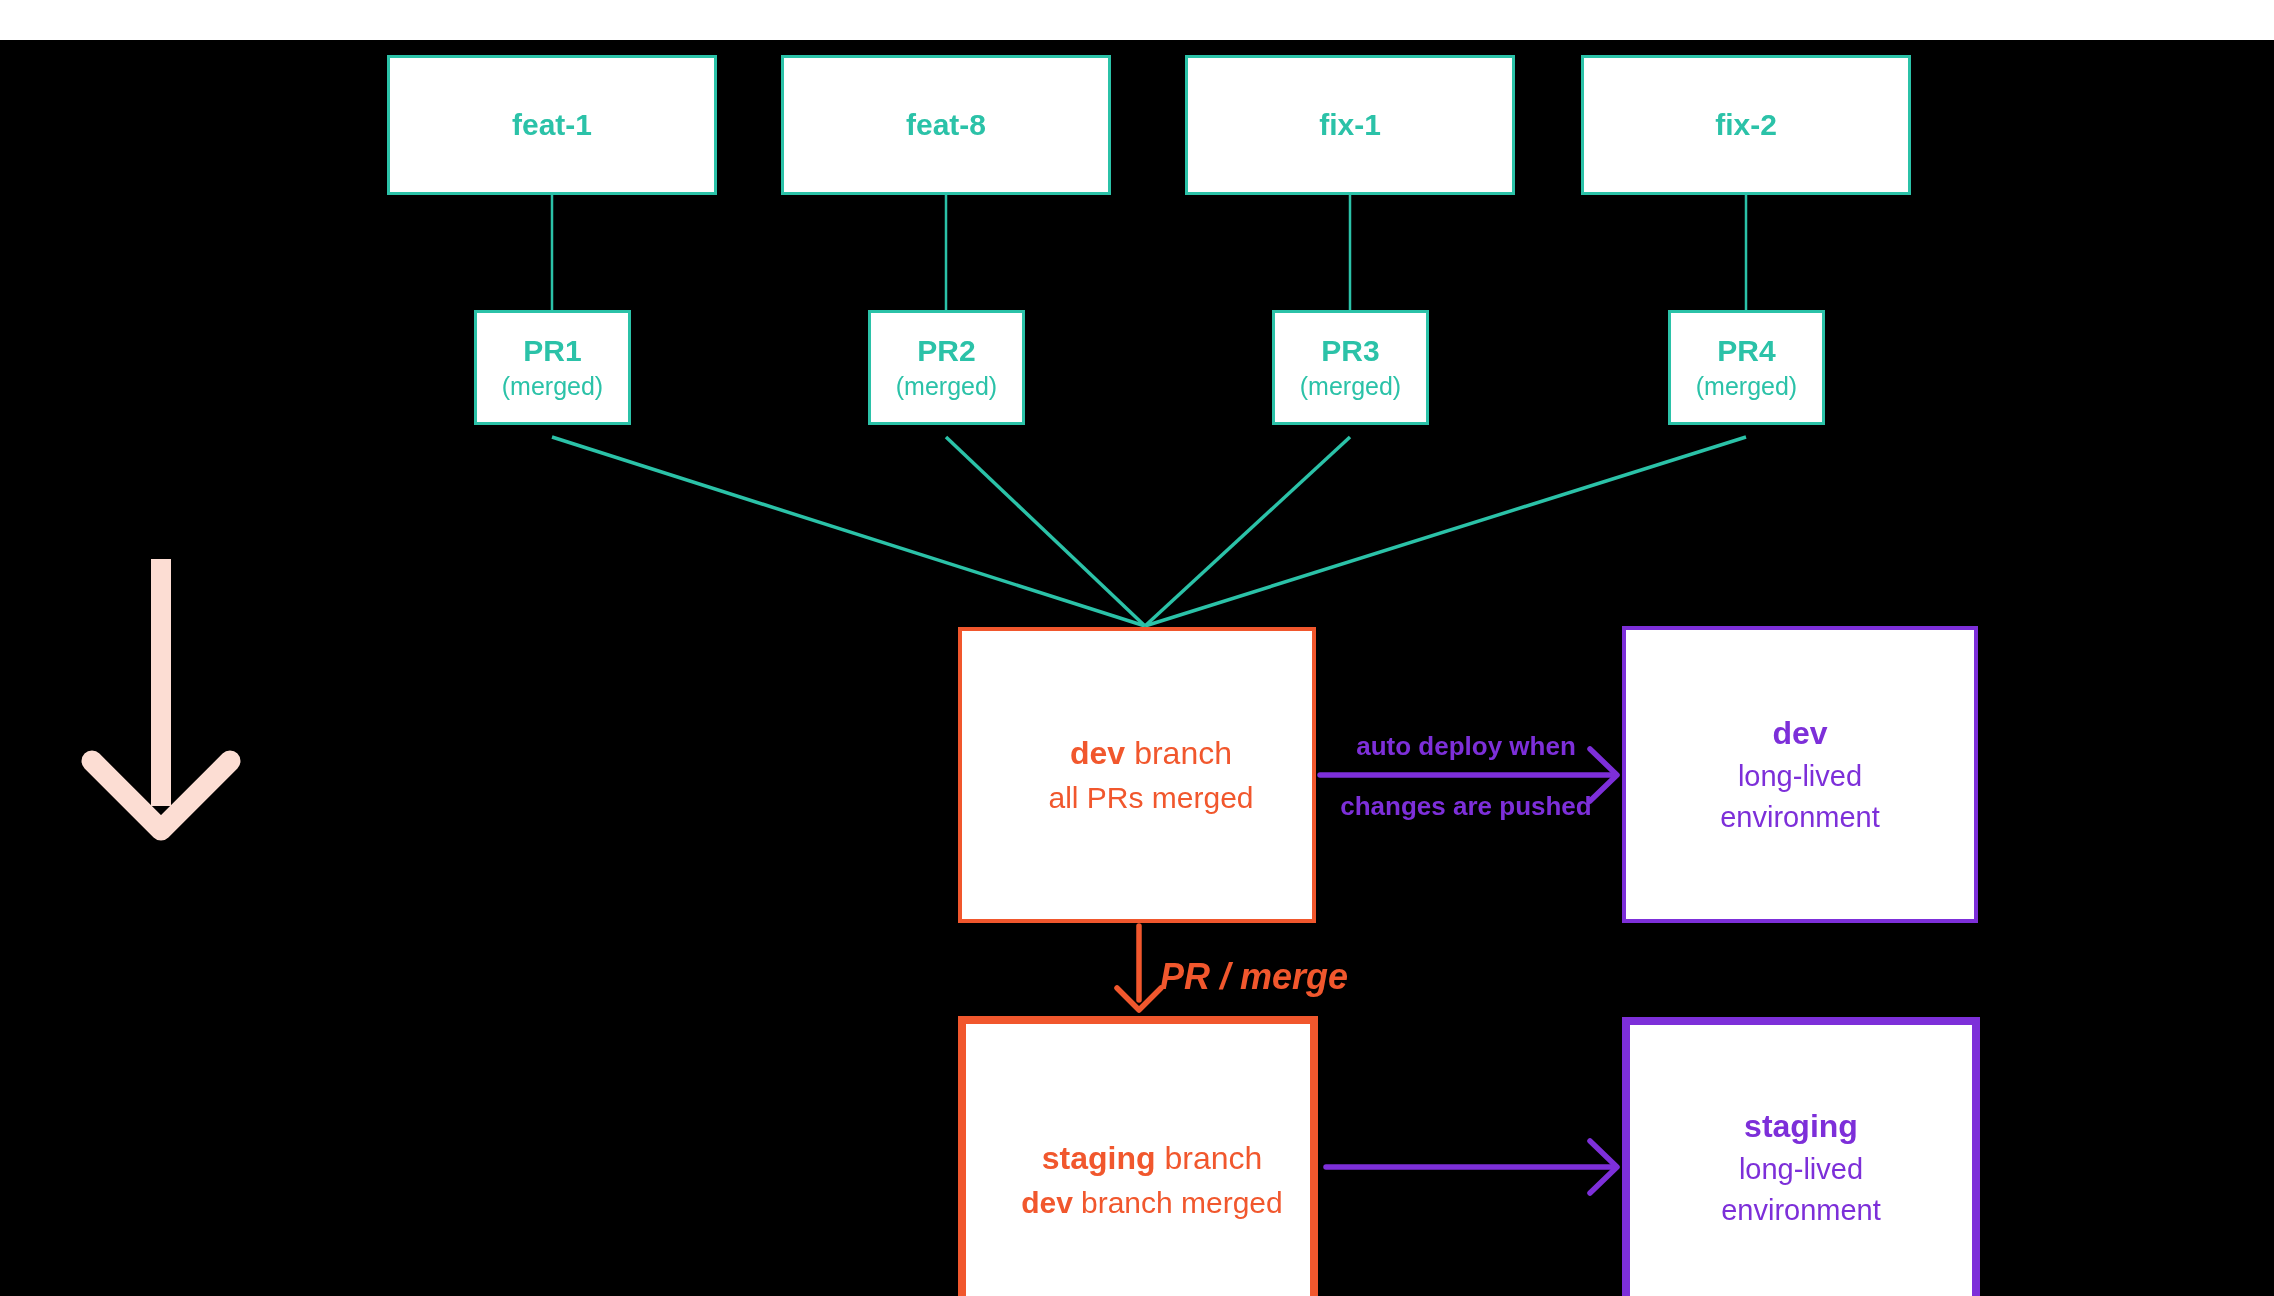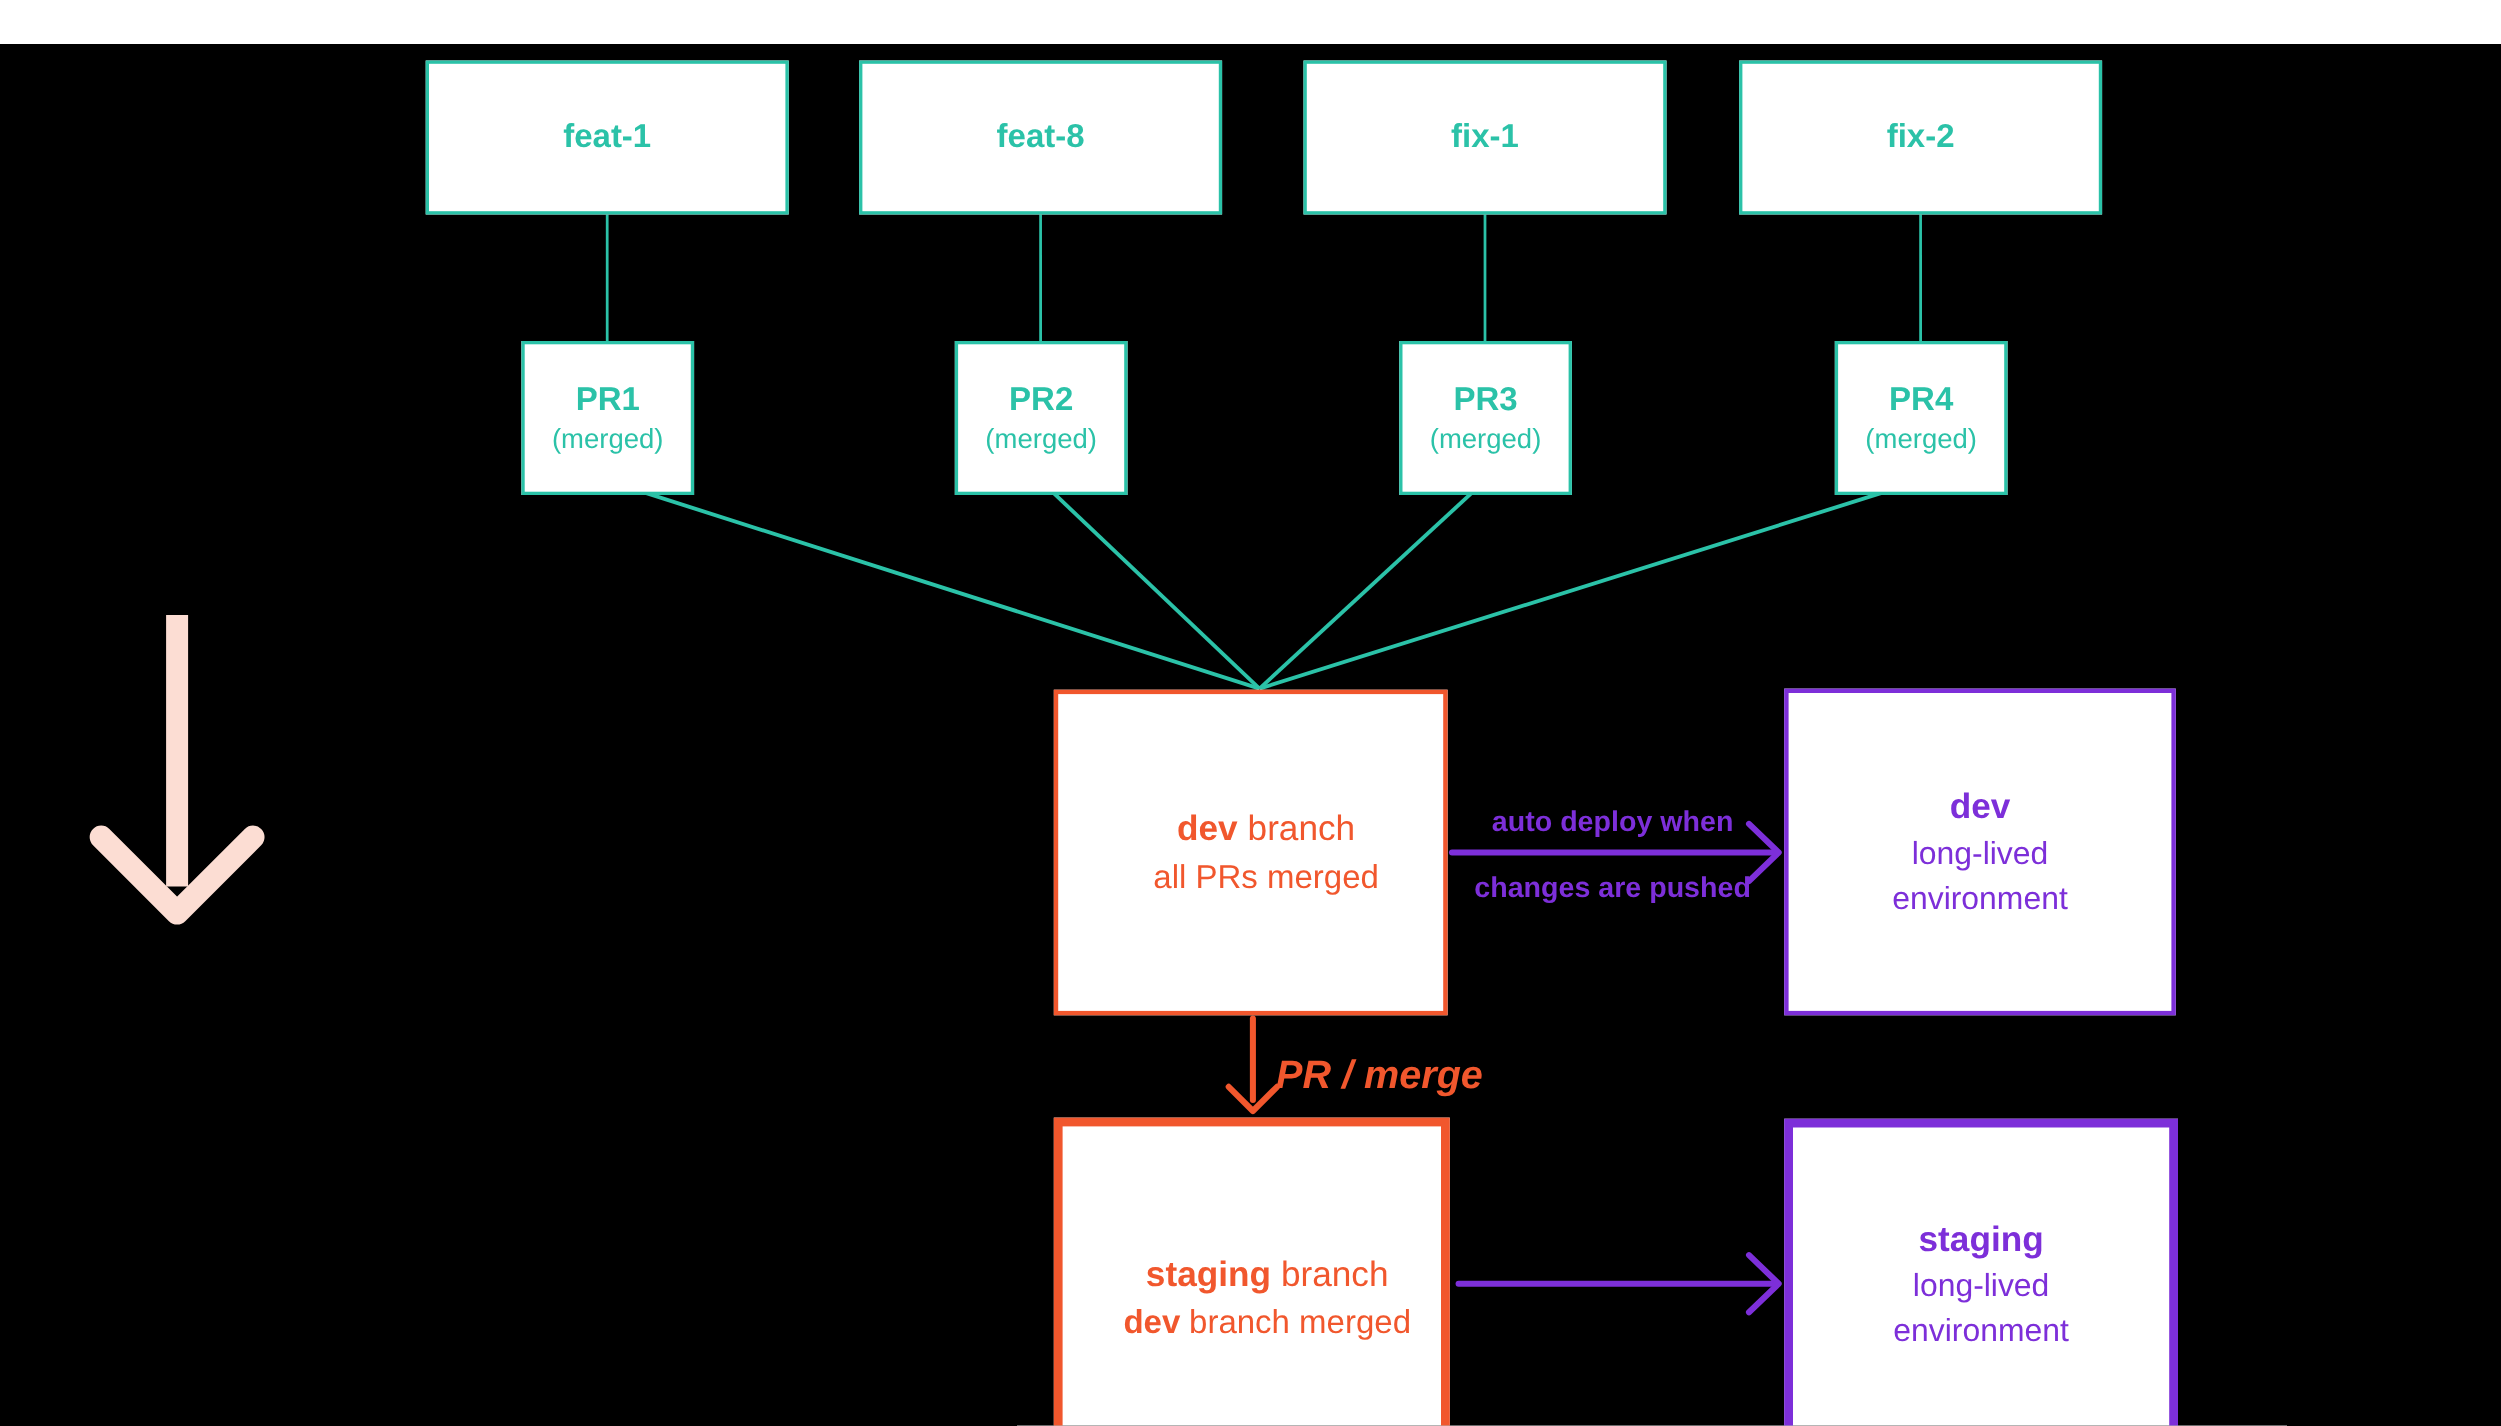--- a/index.html
+++ b/index.html
@@ -15,21 +15,21 @@
   }
   .canvas{position:relative;width:2274px;height:1296px;background:#000000;margin-top:40px;}
   .connector-layer{position:absolute;left:0;top:0;z-index:1;}
   .node{
     position:absolute;z-index:2;background:#ffffff;box-sizing:border-box;
     display:flex;flex-direction:column;align-items:center;justify-content:center;
     text-align:center;
   }
   .teal-node{border:3px solid var(--teal);color:var(--teal);}
   .feat-box{top:15px;width:330px;height:140px;font-size:30px;font-weight:700;}
-  .pr-box{top:270px;width:157px;height:140px;}
+  .pr-box{top:270px;width:157px;height:115px;}
   .pr-title{font-size:30px;font-weight:700;line-height:1.3;}
   .pr-sub{font-size:25px;font-weight:400;line-height:1.35;text-align:right;}
   .orange-node{border:4px solid var(--orange);color:var(--orange);padding-left:28px;}
   .purple-node{border:4px solid var(--purple);color:var(--purple);}
   .thick{border-width:8px;}
   #dev-branch-box{left:958px;top:587px;width:358px;height:296px;}
   #dev-env-box{left:1622px;top:586px;width:356px;height:297px;}
   #staging-branch-box{left:958px;top:976px;width:360px;height:327px;}
   #staging-env-box{left:1622px;top:977px;width:358px;height:301px;}
   .mixed-line{font-size:32px;line-height:1.45;white-space:nowrap;}

